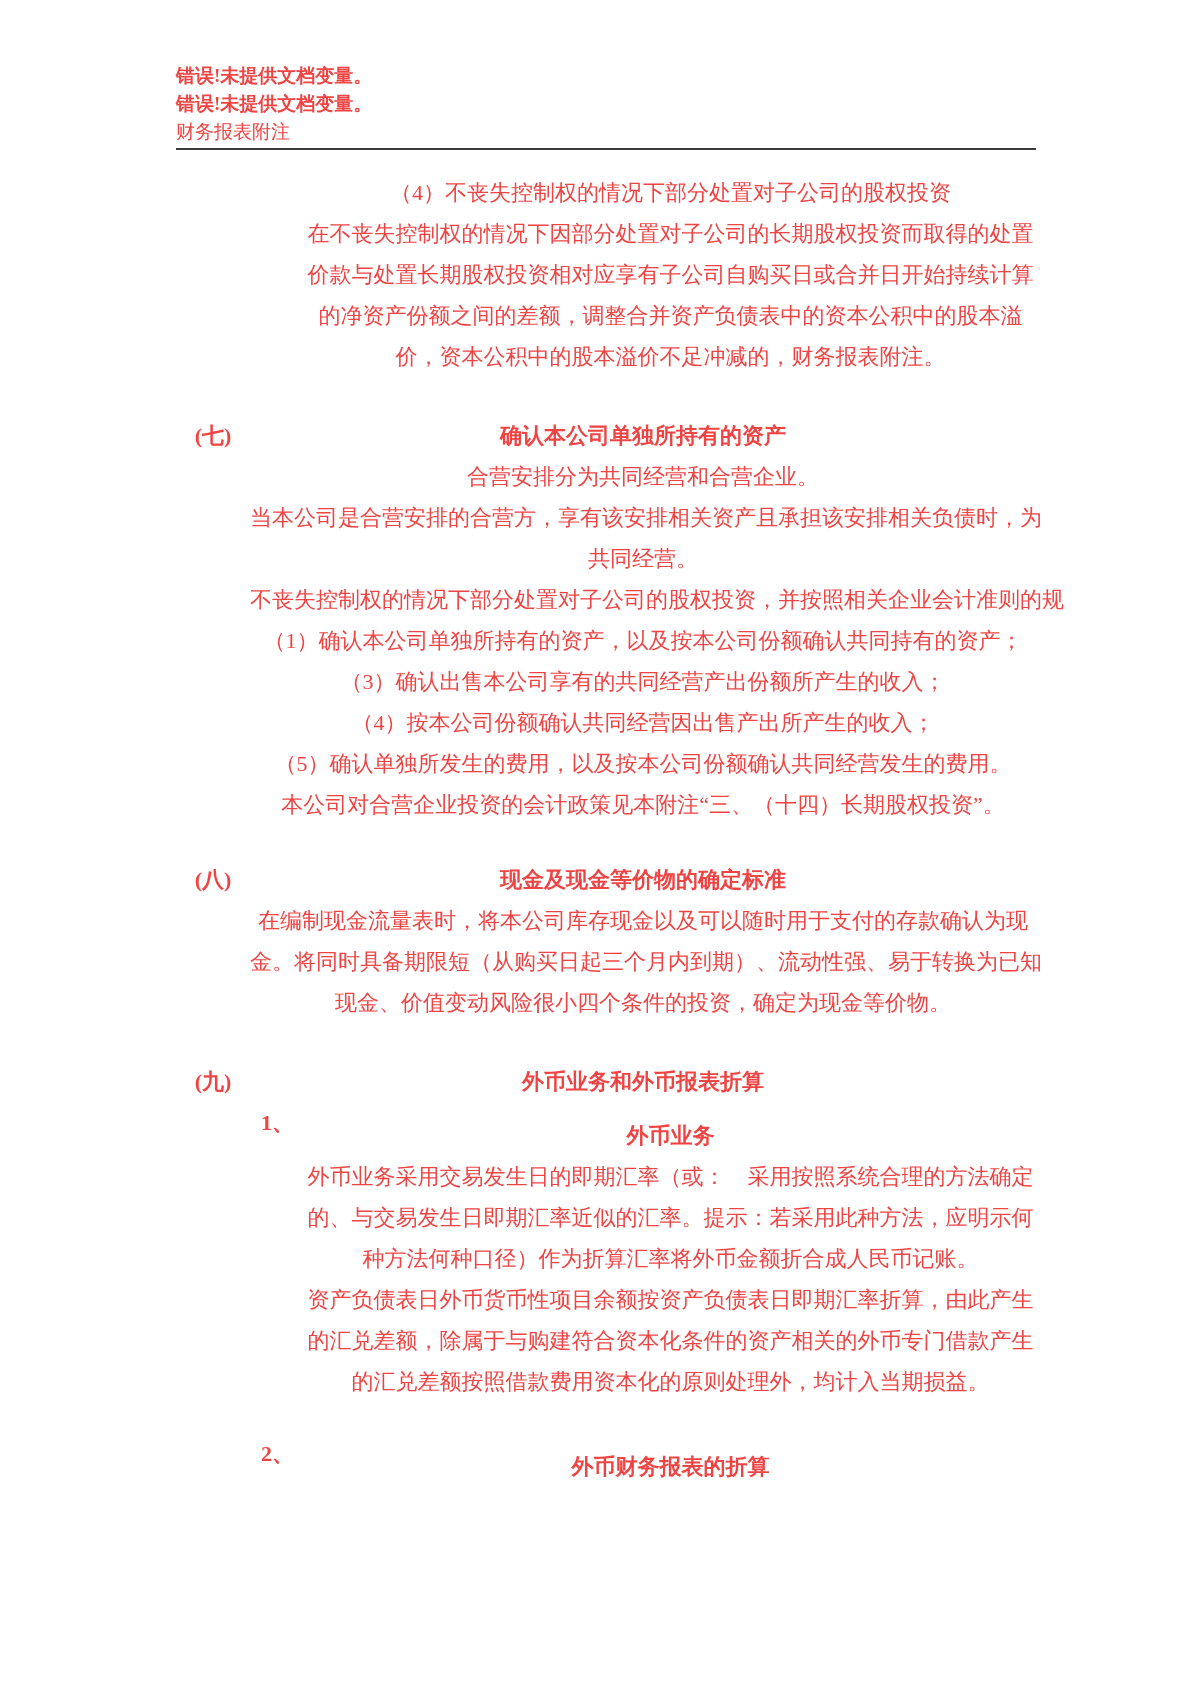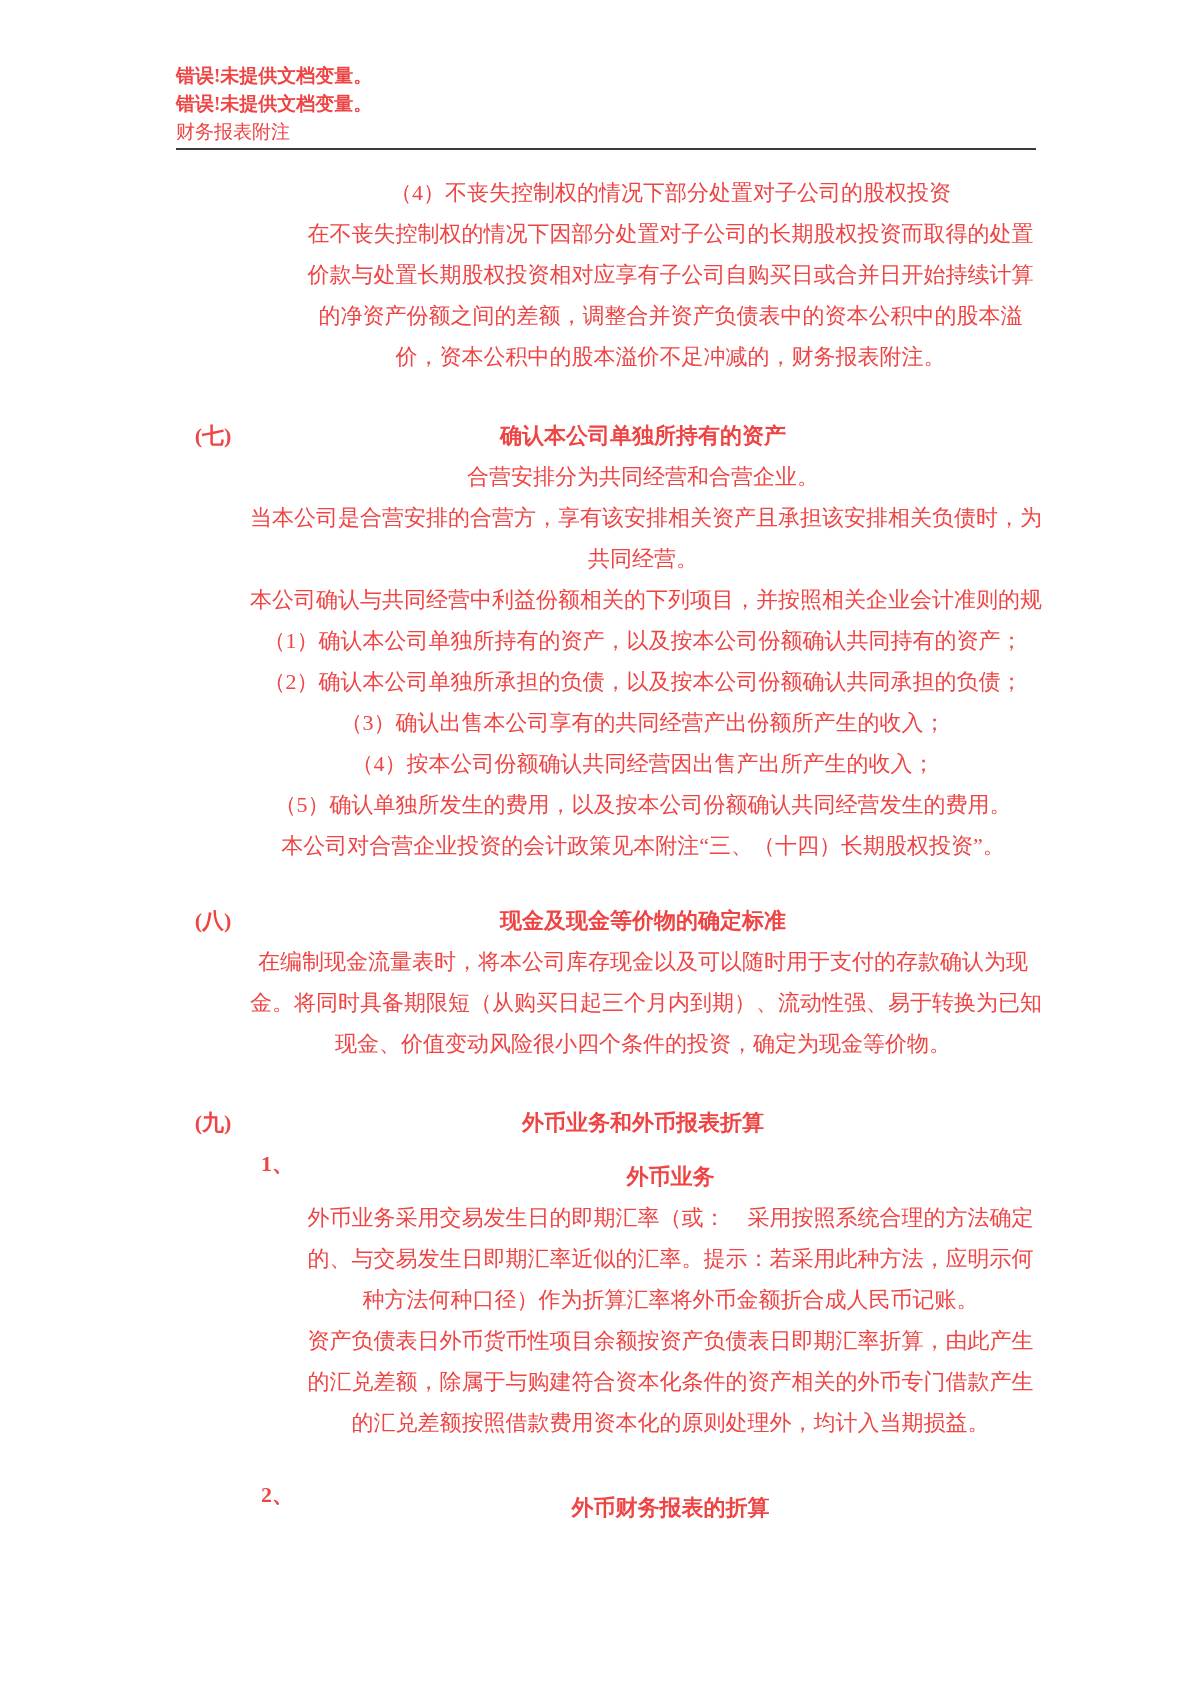--- a/index.html
+++ b/index.html
@@ -94,23 +94,22 @@
       <div class="ln">价，资本公积中的股本溢价不足冲减的，财务报表附注。</div>
     </section>
 
     <section class="sec sec-7">
       <div class="sec-label">(七)</div>
       <div class="sec-body">
         <div class="ln bold">确认本公司单独所持有的资产</div>
         <div class="ln">合营安排分为共同经营和合营企业。</div>
         <div class="ln">当本公司是合营安排的合营方，享有该安排相关资产且承担该安排相关负债时，为</div>
         <div class="ln">共同经营。</div>
-        <div class="ln">本公司确认与共同经营中利益份额相关的下列项目，并按照相关企业会计准则的规</div>
+        <div class="ln">不丧失控制权的情况下部分处置对子公司的股权投资，并按照相关企业会计准则的规</div>
         <div class="ln">（1）确认本公司单独所持有的资产，以及按本公司份额确认共同持有的资产；</div>
-        <div class="ln">（2）确认本公司单独所承担的负债，以及按本公司份额确认共同承担的负债；</div>
         <div class="ln">（3）确认出售本公司享有的共同经营产出份额所产生的收入；</div>
         <div class="ln">（4）按本公司份额确认共同经营因出售产出所产生的收入；</div>
         <div class="ln">（5）确认单独所发生的费用，以及按本公司份额确认共同经营发生的费用。</div>
         <div class="ln">本公司对合营企业投资的会计政策见本附注“三、（十四）长期股权投资”。</div>
       </div>
     </section>
 
     <section class="sec sec-8">
       <div class="sec-label">(八)</div>
       <div class="sec-body">

